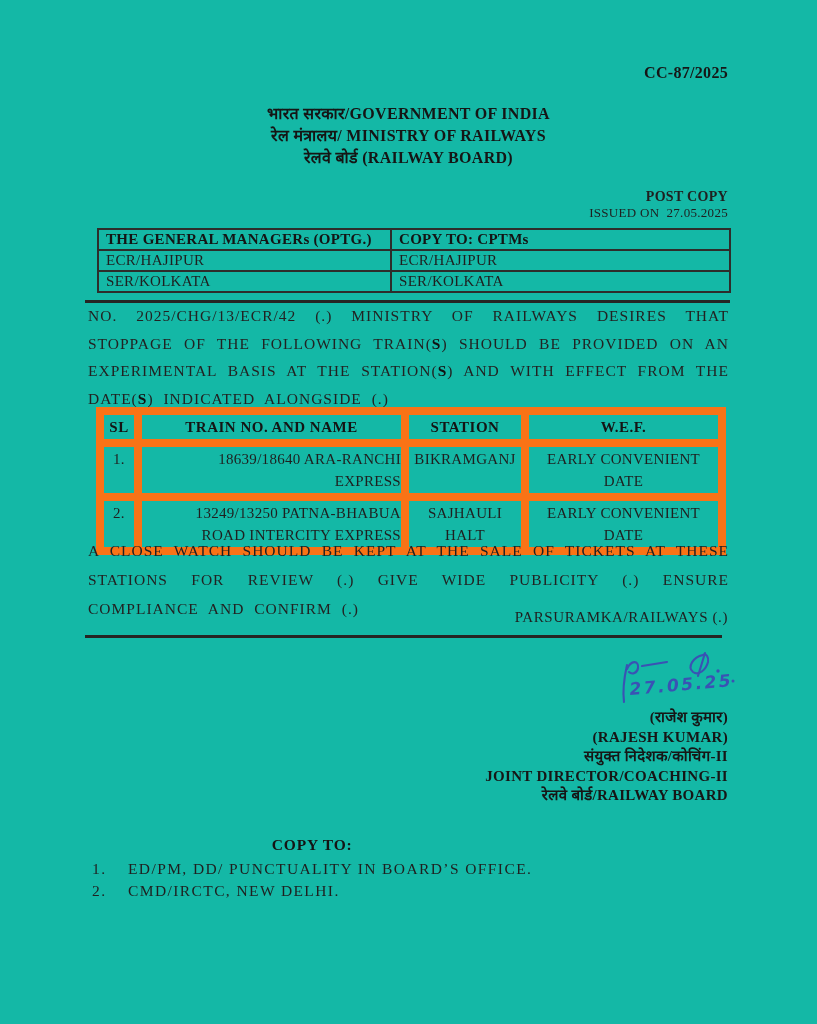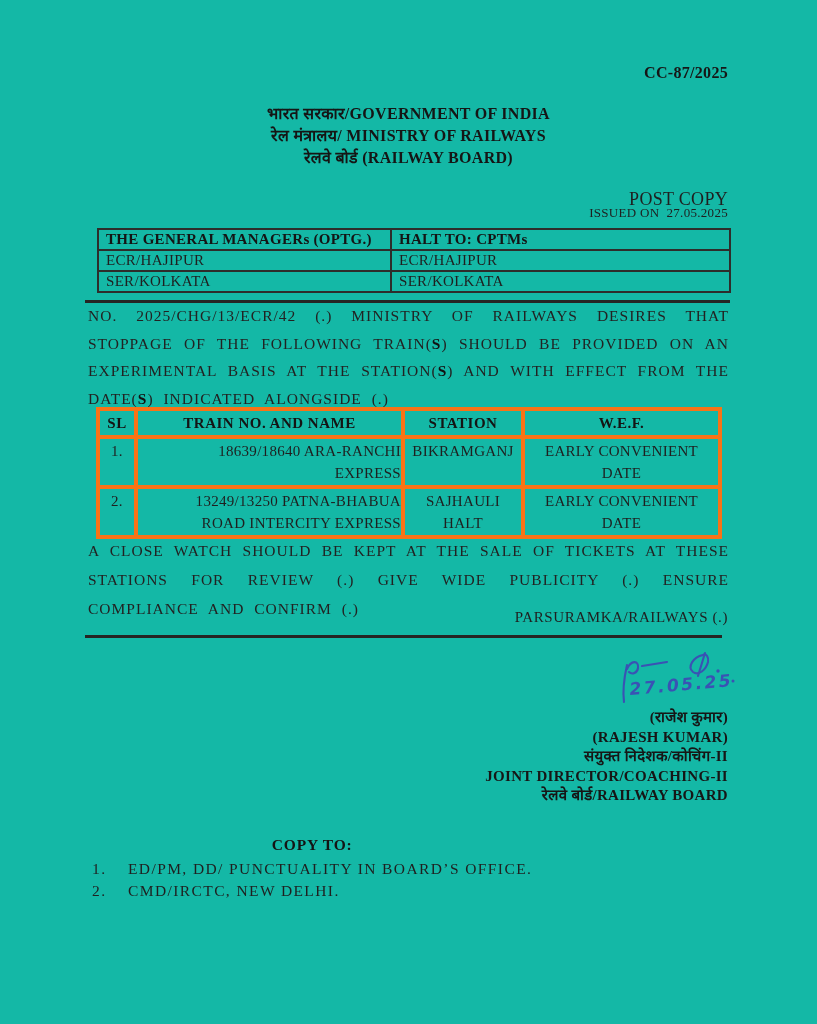--- a/index.html
+++ b/index.html
@@ -5,40 +5,40 @@
   html,body { margin:0; padding:0; background:#e8e8e8; }
   .page {
     position:relative; width:817px; height:1024px; margin:0 auto;
     background:#14b8a6; overflow:hidden;
     font-family:"Liberation Serif","DejaVu Serif",serif;
     color:#1f1f1f; letter-spacing:0.3px;
   }
   .ref { position:absolute; top:64px; right:89px; font-size:16px; font-weight:bold; color:#161616; }
   .letterhead { position:absolute; top:103px; left:0; right:0; text-align:center;
     font-size:16px; font-weight:bold; line-height:22px; color:#151515; }
-  .post-copy { position:absolute; top:189px; right:89px; font-size:18px; }
+  .post-copy { position:absolute; top:189px; right:89px; font-size:14px;font-weight:bold; }
   .issued { position:absolute; top:205px; right:89px; font-size:13px; white-space:pre; }
 
   table { border-collapse:collapse; table-layout:fixed; }
   .t1 { position:absolute; top:228px; left:97px; width:632px; font-size:15px; }
   .t1 th, .t1 td { border:2px solid #2e2d2b; padding:0 7px; text-align:left; height:19px; }
   .t1 th { font-weight:bold; color:#141414; }
 
   .rule { position:absolute; left:85px; background:#262523; }
   .rule1 { top:300px; width:645px; height:3px; }
   .rule2 { top:635px; width:637px; height:3px; }
 
   .para { position:absolute; left:88px; width:641px; margin:0; font-size:15.5px;
     text-align:justify; letter-spacing:1px; word-spacing:5px; color:#222; }
   .para1 { top:302px; line-height:27.5px; }
   .para2 { top:536px; line-height:29px; }
   .para b { color:#121212; }
 
   .t2 { position:absolute; top:407px; left:96px; width:622px; font-size:15px; }
-  .t2 th, .t2 td { border:4px solid #f97316; padding:1px 0; line-height:22px;
+  .t2 th, .t2 td { border:8px solid #f97316; padding:1px 0; line-height:22px;
     vertical-align:top; text-align:center; white-space:pre-line; }
   .t2 th { font-weight:bold; color:#141414; height:21px; letter-spacing:0.5px; }
   .t2 td.train { text-align:right; padding-left:10px; }
   .col-sl { width:38px; } .col-train { width:267px; } .col-station { width:120px; } .col-wef { width:197px; }
 
   .sender { position:absolute; top:609px; right:89px; font-size:15px; letter-spacing:0.6px; }
 
   .sigblock { position:absolute; top:650px; right:89px; text-align:right;
     font-size:15px; font-weight:bold; line-height:19.5px; color:#161616; }
   .sig-svg { display:block; margin:0 -8px 2px auto; }
@@ -65,21 +65,21 @@
   <div class="issued">ISSUED ON  27.05.2025</div>
 
   <table class="t1">
     <colgroup>
         <col style="width:293px">
         <col style="width:339px">
       </colgroup>
     <tbody>
         <tr>
       <th>THE GENERAL MANAGERs (OPTG.)</th>
-      <th>HALT TO: CPTMs</th>
+      <th>COPY TO: CPTMs</th>
     </tr>
     <tr>
       <td>ECR/HAJIPUR</td>
       <td>ECR/HAJIPUR</td>
     </tr>
     <tr>
       <td>SER/KOLKATA</td>
       <td>SER/KOLKATA</td>
     </tr>
   </tbody>

